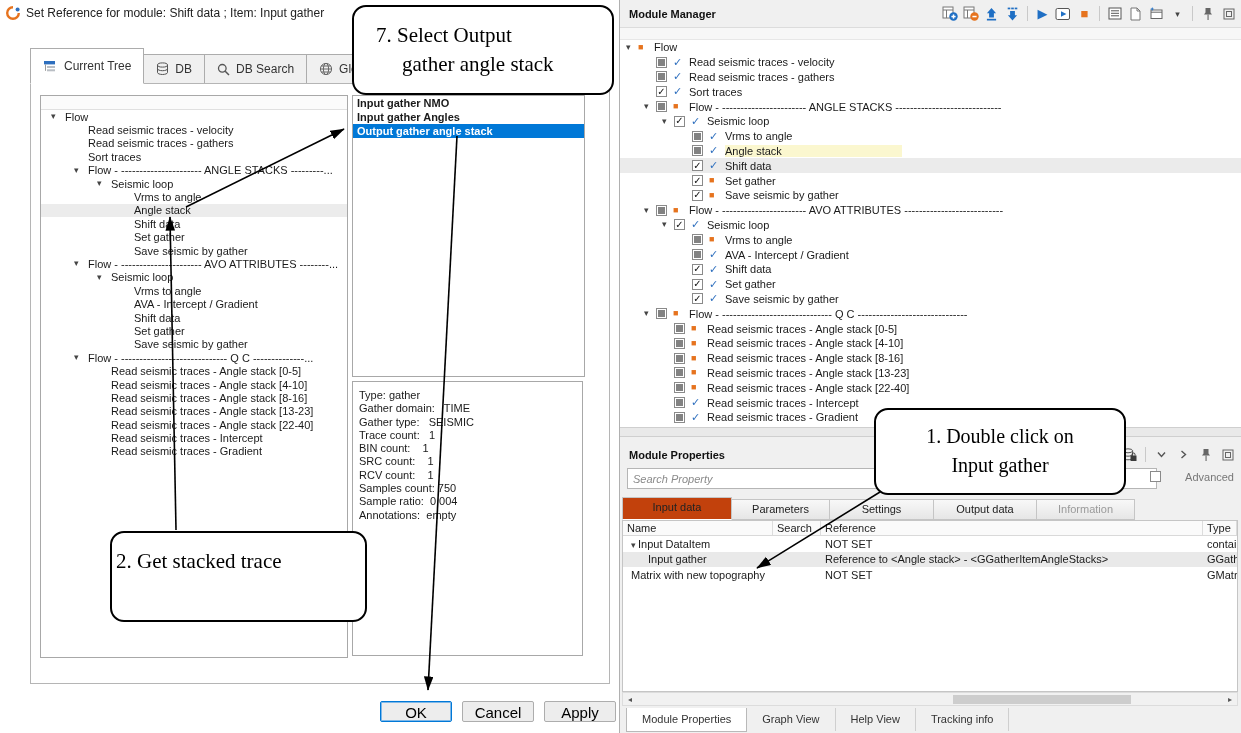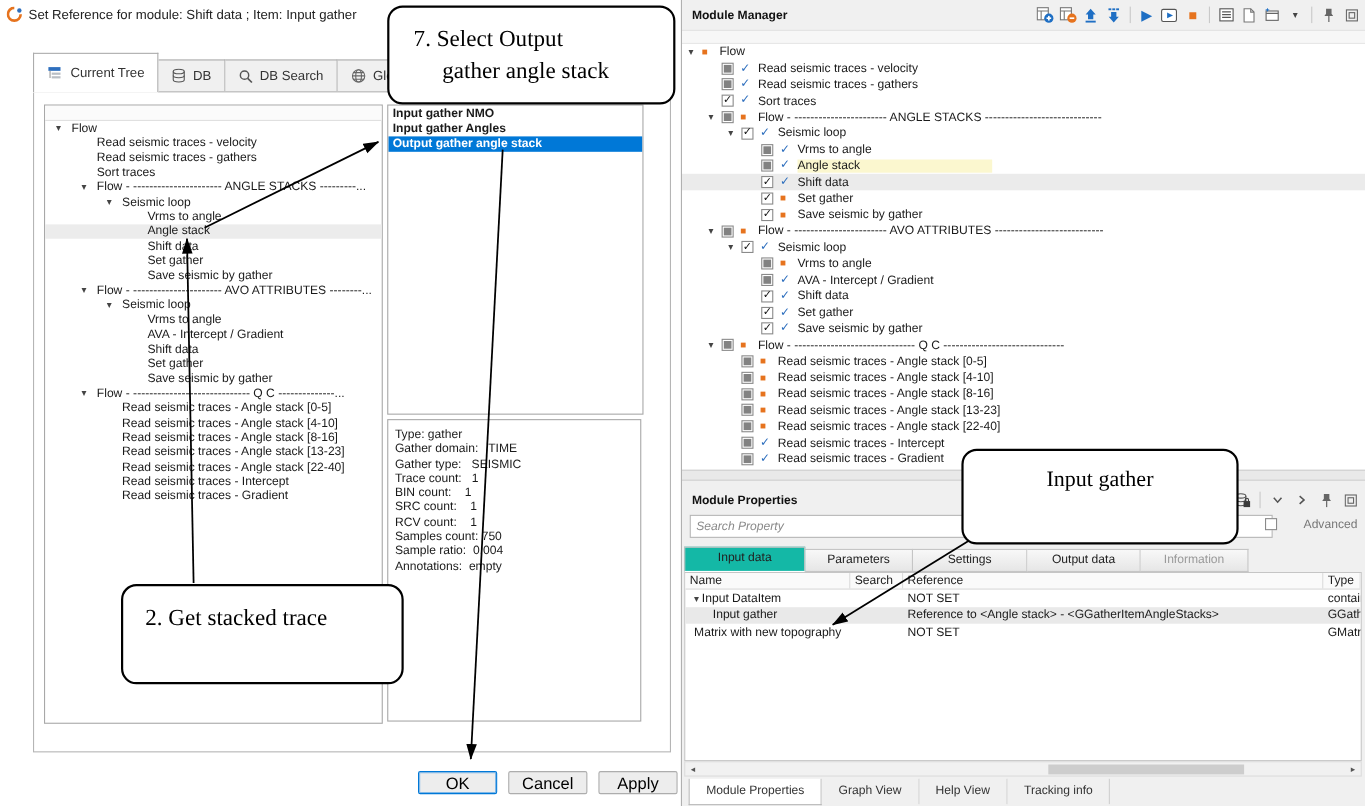--- a/index.html
+++ b/index.html
@@ -57,39 +57,39 @@
   #mp-title{left:9px;top:12px;}
   #mp-icons{right:5px;top:8px;display:flex;align-items:center;gap:3px;}
   #mp-search{left:7px;top:31px;width:530px;height:21px;border:1px solid #b5b5b5;box-sizing:border-box;
              font-family:inherit;font-size:11px;font-style:italic;color:#444;padding:0 5px;background:#fff;}
   #mp-search::placeholder{color:#8a8a8a;font-style:italic;}
   #mp-advanced{right:8px;top:34px;display:flex;gap:18px;color:#777;}
   #mp-tabs{left:2px;top:62px;height:21px;display:flex;align-items:flex-end;}
   .mptab{height:19px;line-height:19px;text-align:center;background:linear-gradient(#f8f8f8,#e6e6e6);
          border:1px solid #c5c5c5;border-left:none;font-size:11px;color:#222;}
   .mptab:first-child{border-left:1px solid #c5c5c5;}
-  .mptab.active{background:#14b8a6;height:21px;border-bottom:1px solid #fff;position:relative;z-index:2;}
+  .mptab.active{background:#c2410c;height:21px;border-bottom:1px solid #fff;position:relative;z-index:2;}
   .mptab.disabled{color:#9a9a9a;}
   #mp-table{left:2px;top:83px;width:616px;height:172px;background:#fff;border:1px solid #c5c5c5;box-sizing:border-box;overflow:hidden;}
   .trow{display:grid;grid-template-columns:150px 48px 382px 1fr;align-items:center;height:15.5px;}
   .trow.thead{height:14px;background:#fafafa;border-bottom:1px solid #d9d9d9;color:#222;}
   .trow.thead .tcell{border-right:1px solid #dcdcdc;height:100%;display:flex;align-items:center;}
   .trow.selected{background:#e9e9e9;}
   .tcell{padding:0 4px;white-space:nowrap;overflow:hidden;}
   #mp-hscroll{left:2px;top:255px;width:616px;height:14px;background:#f1f1f1;border:1px solid #dcdcdc;box-sizing:border-box;}
   #mp-hthumb{position:absolute;left:330px;top:2px;width:178px;height:9px;background:#cdcdcd;}
   .scroll-arrow{position:absolute;top:1px;width:12px;height:11px;color:#555;font-size:8px;line-height:11px;text-align:center;}
   #mp-bottom-tabs{left:6px;top:271px;height:24px;display:flex;}
   .btab{padding:0 15px;height:23px;line-height:22px;font-size:11px;color:#333;background:#f0f0f0;border-right:1px solid #cfcfcf;}
   .btab.active{background:#fff;border:1px solid #b9b9b9;border-top:none;font-weight:normal;}
   
   .callout{position:absolute;background:#fff;border:2px solid #000;border-radius:14px;z-index:30;
            font-family:"Liberation Serif","DejaVu Serif",serif;font-size:21px;color:#000;line-height:29px;}
   #callout3{left:352px;top:5px;width:262px;height:90px;padding:14px 0 0 22px;box-sizing:border-box;}
-  #callout2{left:110px;top:531px;width:257px;height:91px;padding:14px 0 0 20px;box-sizing:border-box;}
+  #callout2{left:110px;top:531px;width:257px;height:91px;padding:14px 0 0 4px;box-sizing:border-box;}
   #callout1{left:874px;top:408px;width:252px;height:87px;padding:12px 0 0 0;box-sizing:border-box;text-align:center;font-size:20px;}
   .co-indent{padding-left:26px;}
   #arrows{position:absolute;inset:0;z-index:40;pointer-events:none;}
   .icon{display:inline-flex;align-items:center;justify-content:center;line-height:1;}
 </style>
 </head>
 <body>
 
 <div id="root">
 
@@ -632,20 +632,21 @@
   </section>
 
   <div class="callout" id="callout3">
     <div>7.  Select Output</div>
     <div class="co-indent">gather angle stack</div>
   </div>
   <div class="callout" id="callout2">
     <div>2.  Get stacked trace</div>
   </div>
   <div class="callout" id="callout1">
+    <div>1. Double click on</div>
     <div>Input gather</div>
   </div>
 
   <svg id="arrows" width="1241" height="733">
     <defs>
       <marker id="ah" markerWidth="12" markerHeight="9" refX="8.5" refY="3" orient="auto">
         <path d="M0,0 L9,3 L0,6 z" fill="#000"></path>
       </marker>
     </defs>
     <line x1="186" y1="207" x2="344" y2="129" stroke="#000" stroke-width="1.6" marker-end="url(#ah)"></line>

